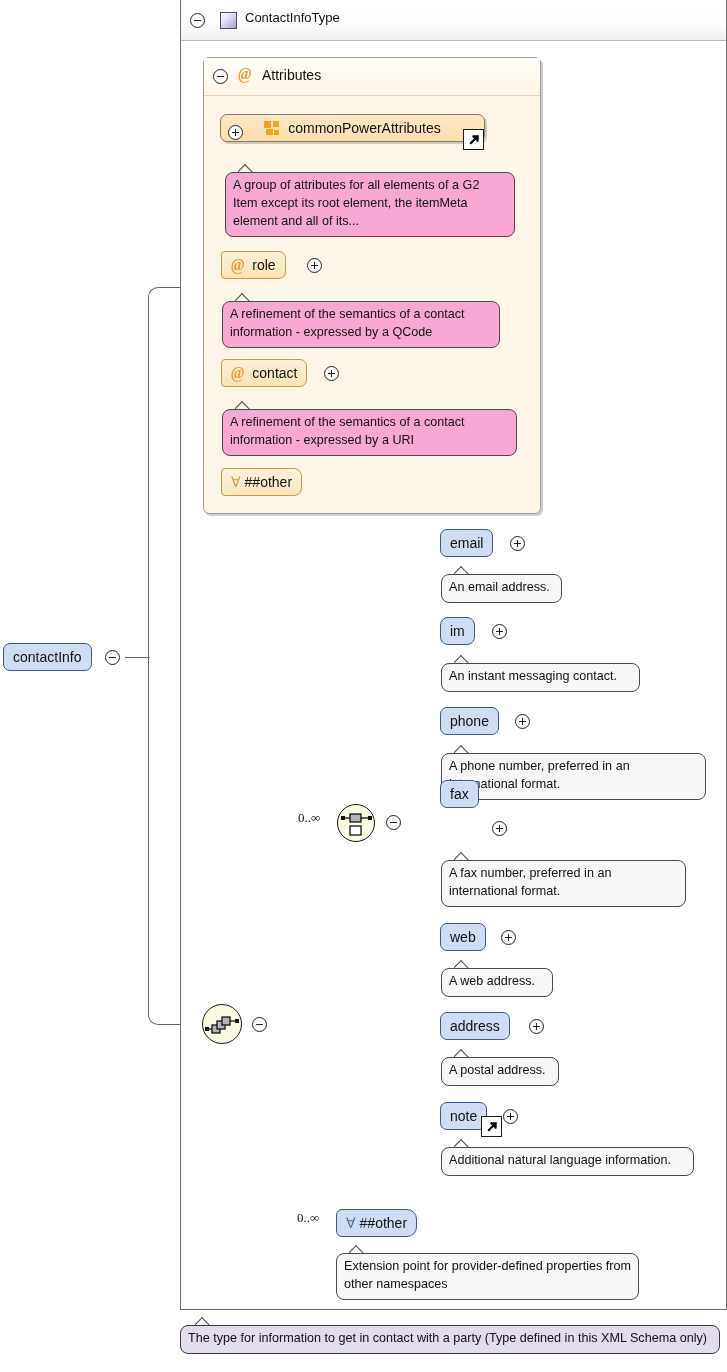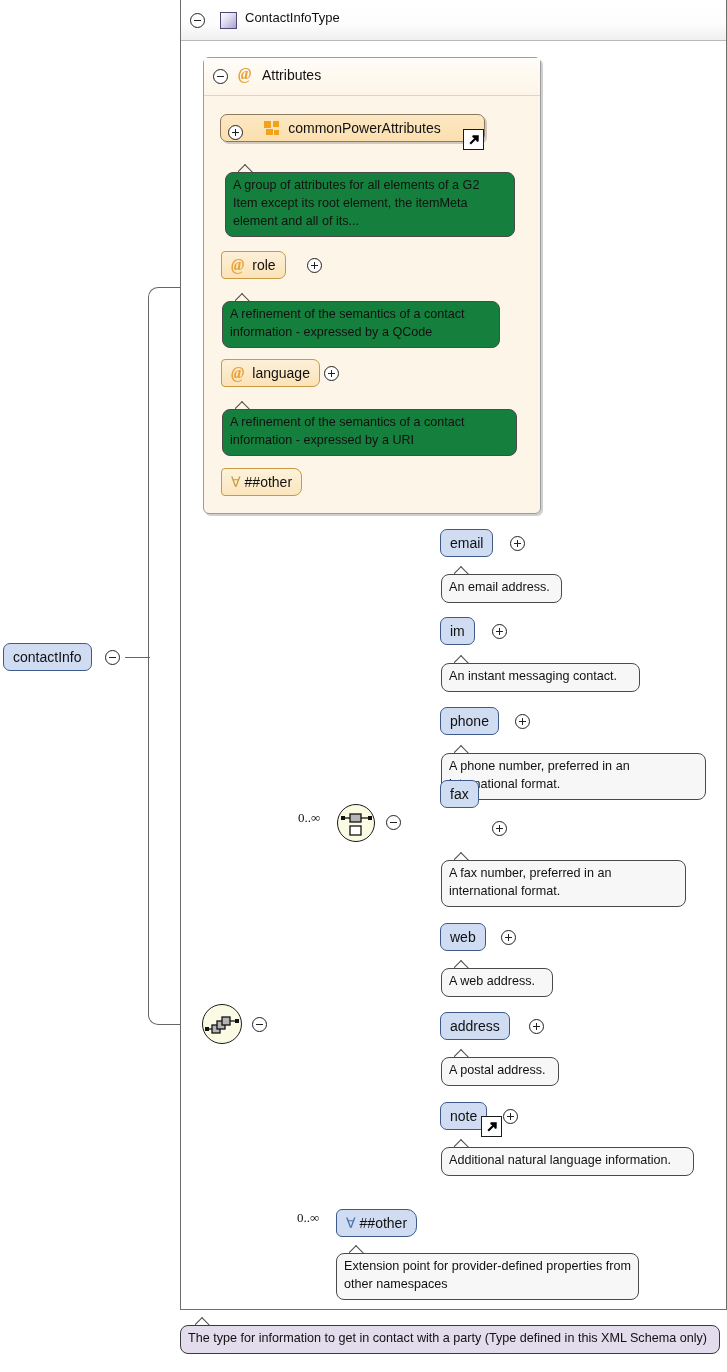--- a/index.html
+++ b/index.html
@@ -135,21 +135,21 @@
 
   
   .ann {
     position:absolute;
     border:1.2px solid #4a4a4a;
     border-radius:8px;
     background:#f7f7f7;
     font-size:12.6px; line-height:1.42; color:#111;
     padding:4px 7px 5px 7px;
   }
-  .ann.attrann { background:#15803d; }
+  .ann.attrann { background:#f9a8d4; }
   .ann.lav { background:#e3dced; border-color:#3a3a3a; }
   
   .ann .tip {
     position:absolute; top:-9px; width:20px; height:9px; overflow:hidden;
   }
   .ann .tip::before {
     content:""; position:absolute; left:0px; top:3px;
     width:13px; height:13px; background:inherit;
     border-left:1.2px solid #4a4a4a; border-top:1.2px solid #4a4a4a;
     transform: rotate(45deg); transform-origin: center;
@@ -241,21 +241,21 @@
   <div class="pm plus" style="left:307px; top:258px;"></div>
   <div class="ann attrann" style="left:222px; top:301px; width:278px;">
     <span class="tip" style="left:12px;">
         <span class="tipfill"></span>
       </span>
     <span>A refinement of the semantics of a contact information - expressed by a QCode</span>
   </div>
 
   <div class="node attr flat" style="left:221px; top:359px;">
     <span class="at-sign" style="position:relative; left:0; top:0; margin-right:8px;">@</span>
-    <span>language</span>
+    <span>contact</span>
   </div>
   <div class="pm plus" style="left:324px; top:366px;"></div>
   <div class="ann attrann" style="left:222px; top:409px; width:295px;">
     <span class="tip" style="left:12px;">
         <span class="tipfill"></span>
       </span>
     <span>A refinement of the semantics of a contact information - expressed by a URI</span>
   </div>
 
   <div class="node any-attr" style="left:221px; top:468px;">
@@ -304,21 +304,21 @@
     <span>email</span>
   </div>
   <div class="pm plus" style="left:510px; top:536px;"></div>
   <div class="ann" style="left:441px; top:574px; width:121px;">
     <span class="tip" style="left:12px;">
         <span class="tipfill"></span>
       </span>
     <span>An email address.</span>
   </div>
 
-  <div class="node" style="left:440px; top:617px;">
+  <div class="node" style="left:440px; top:617px;border-radius:8px;">
     <span>im</span>
   </div>
   <div class="pm plus" style="left:492px; top:624px;"></div>
   <div class="ann" style="left:441px; top:663px; width:199px;">
     <span class="tip" style="left:12px;">
         <span class="tipfill"></span>
       </span>
     <span>An instant messaging contact.</span>
   </div>
 

